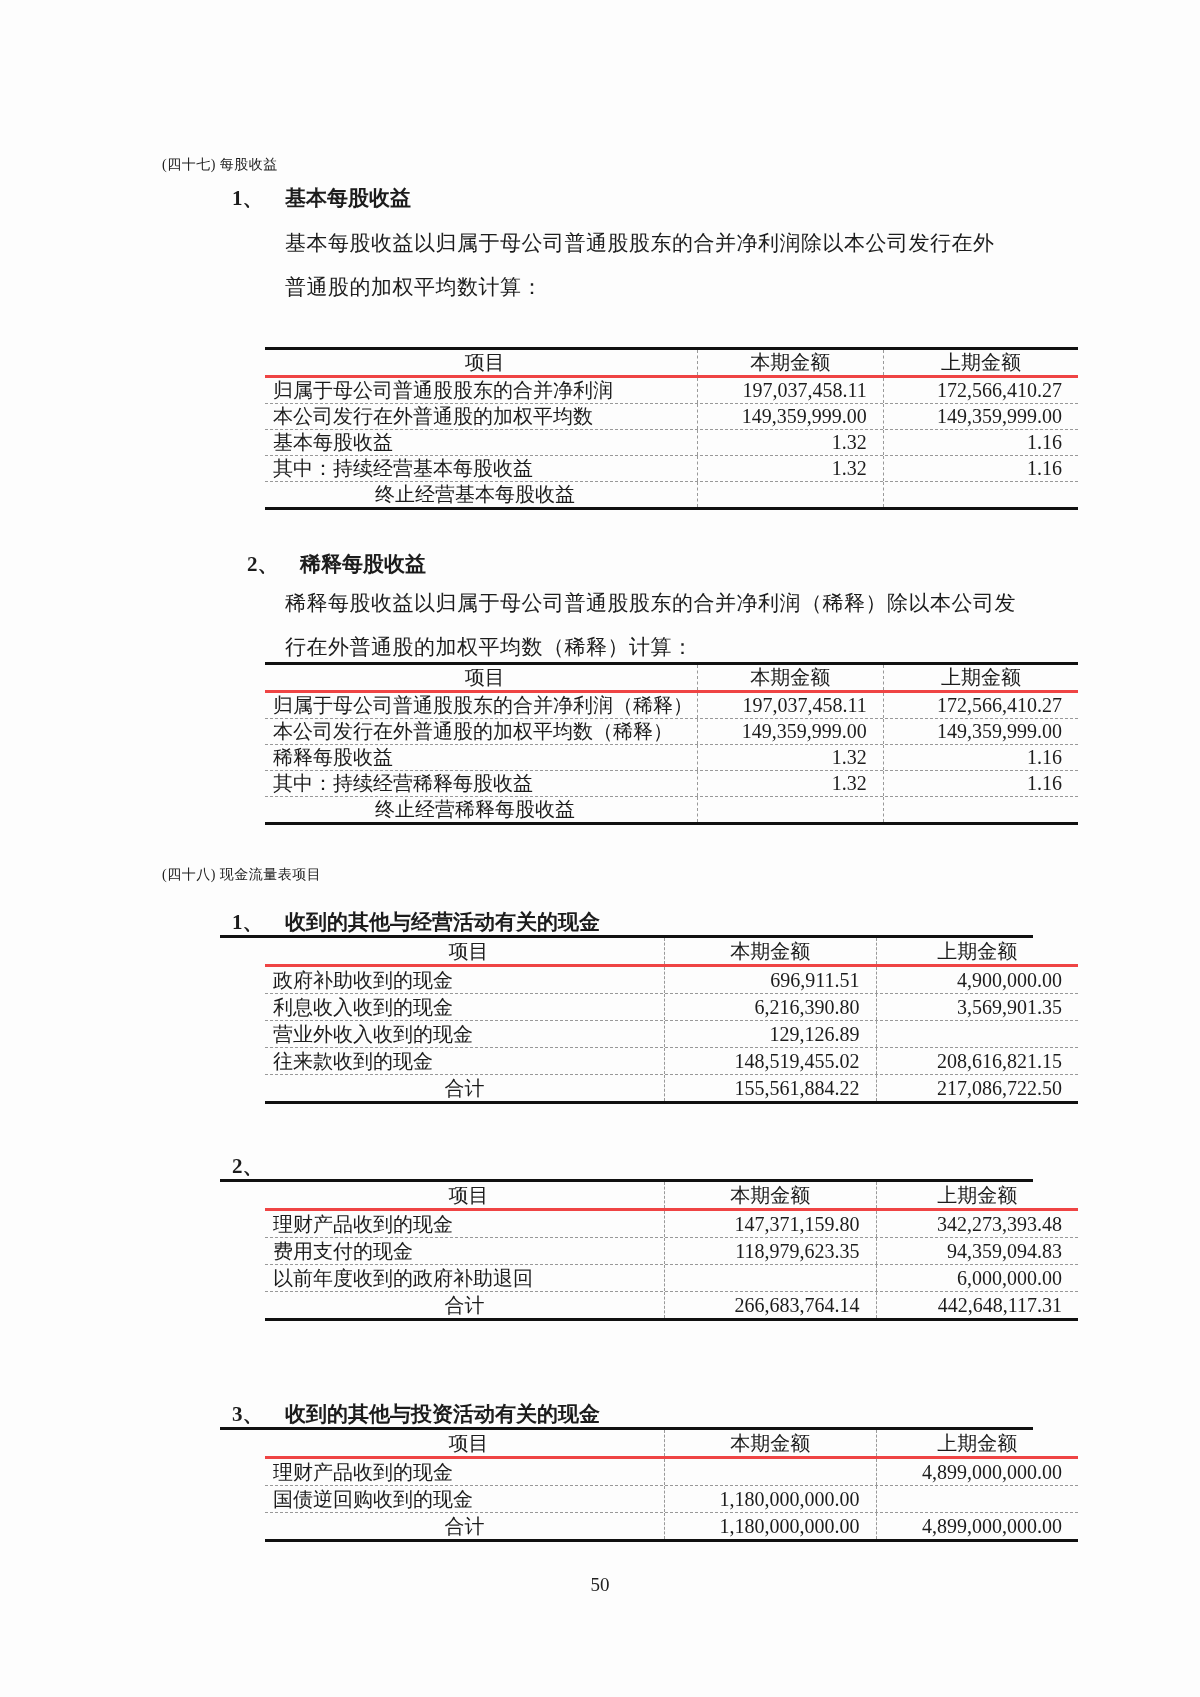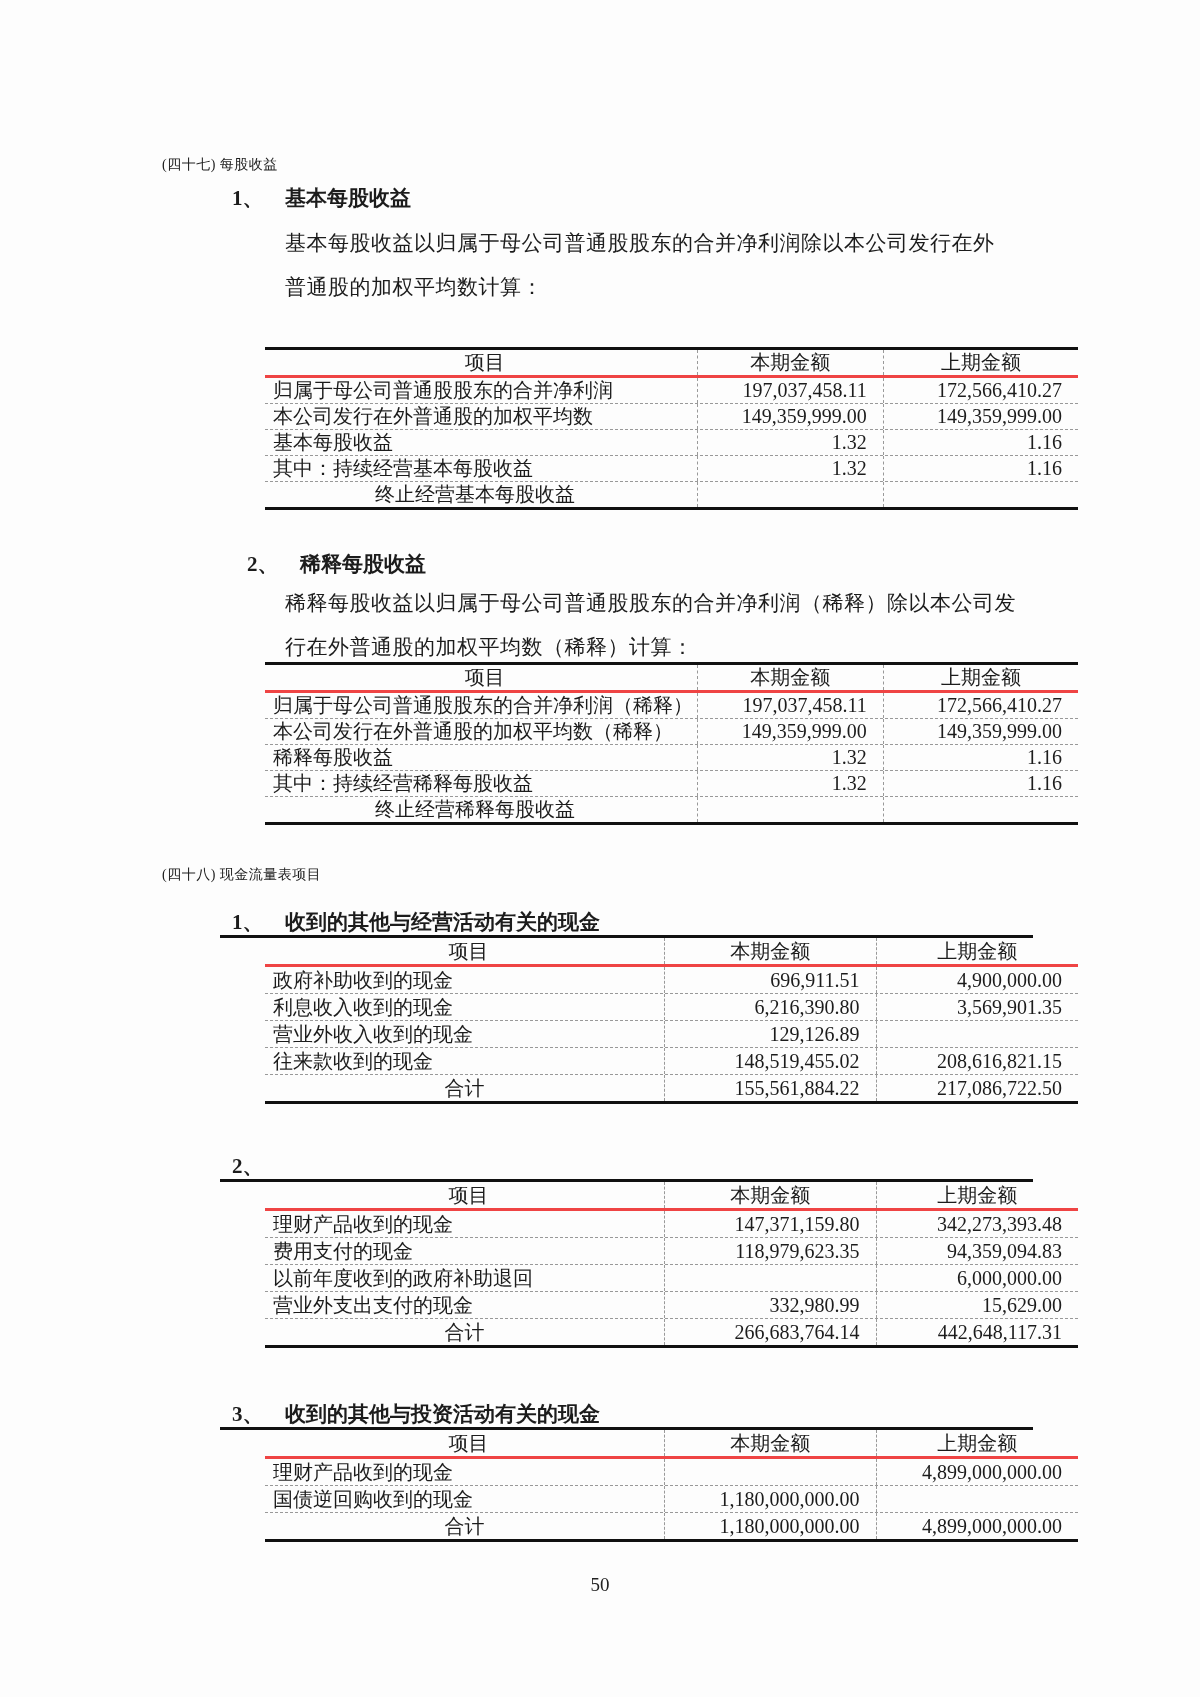--- a/index.html
+++ b/index.html
@@ -204,25 +204,20 @@
           <div class="td c0">费用支付的现金</div>
           <div class="td c1 num">118,979,623.35</div>
           <div class="td c2 num">94,359,094.83</div>
         </div>
         <div class="tr">
           <div class="td c0">以前年度收到的政府补助退回</div>
           <div class="td c1 num"></div>
           <div class="td c2 num">6,000,000.00</div>
         </div>
         <div class="tr">
-          <div class="td c0">营业外支出支付的现金</div>
-          <div class="td c1 num">332,980.99</div>
-          <div class="td c2 num">15,629.00</div>
-        </div>
-        <div class="tr">
           <div class="td c0 tot">合计</div>
           <div class="td c1 num">266,683,764.14</div>
           <div class="td c2 num">442,648,117.31</div>
         </div>
       </div>
   </div>
 
   <div class="abs subblock" style="top:1400px;left:220px;">
     <div class="headrow">
       <span class="num">3、</span>

